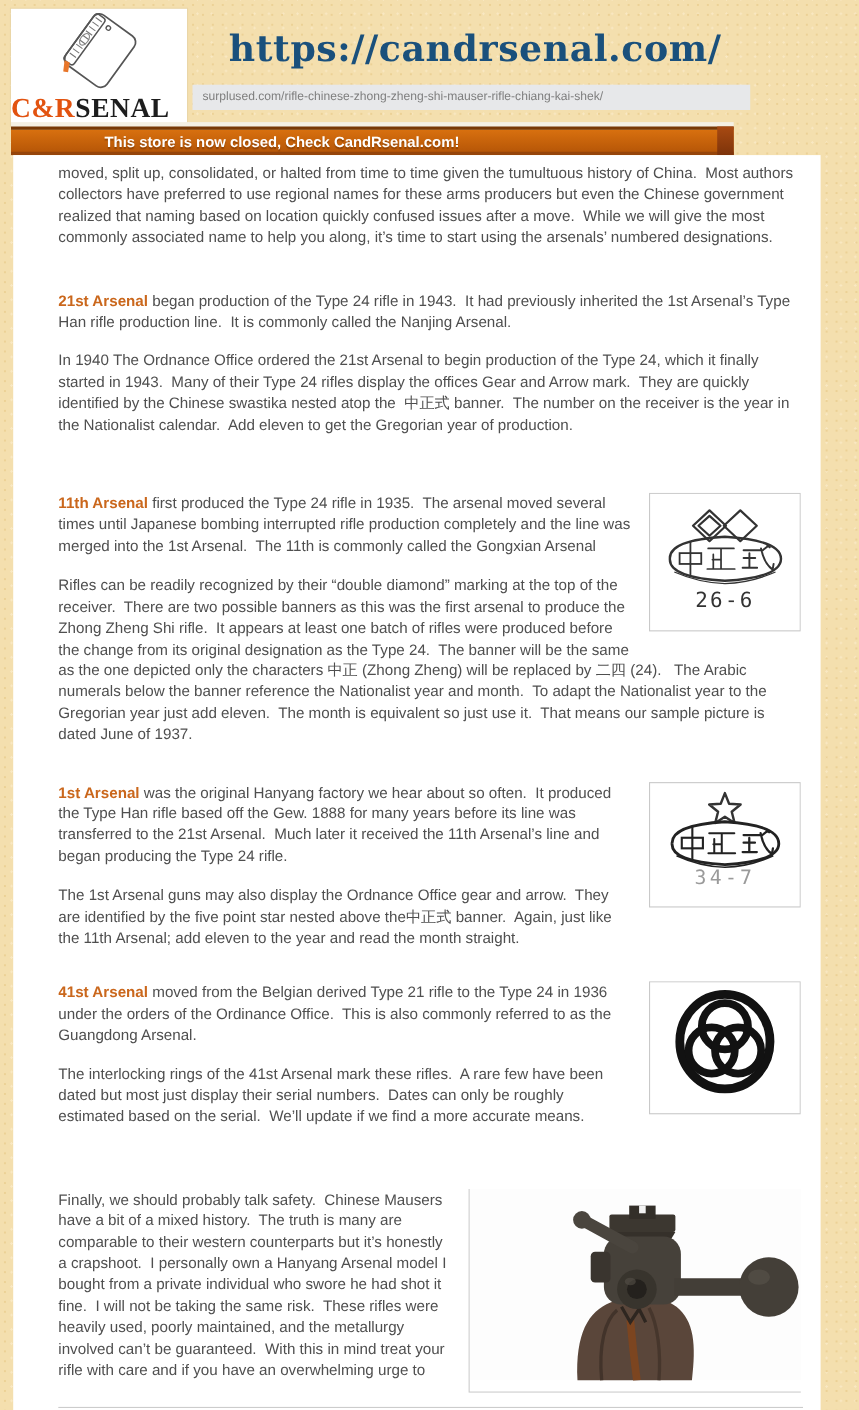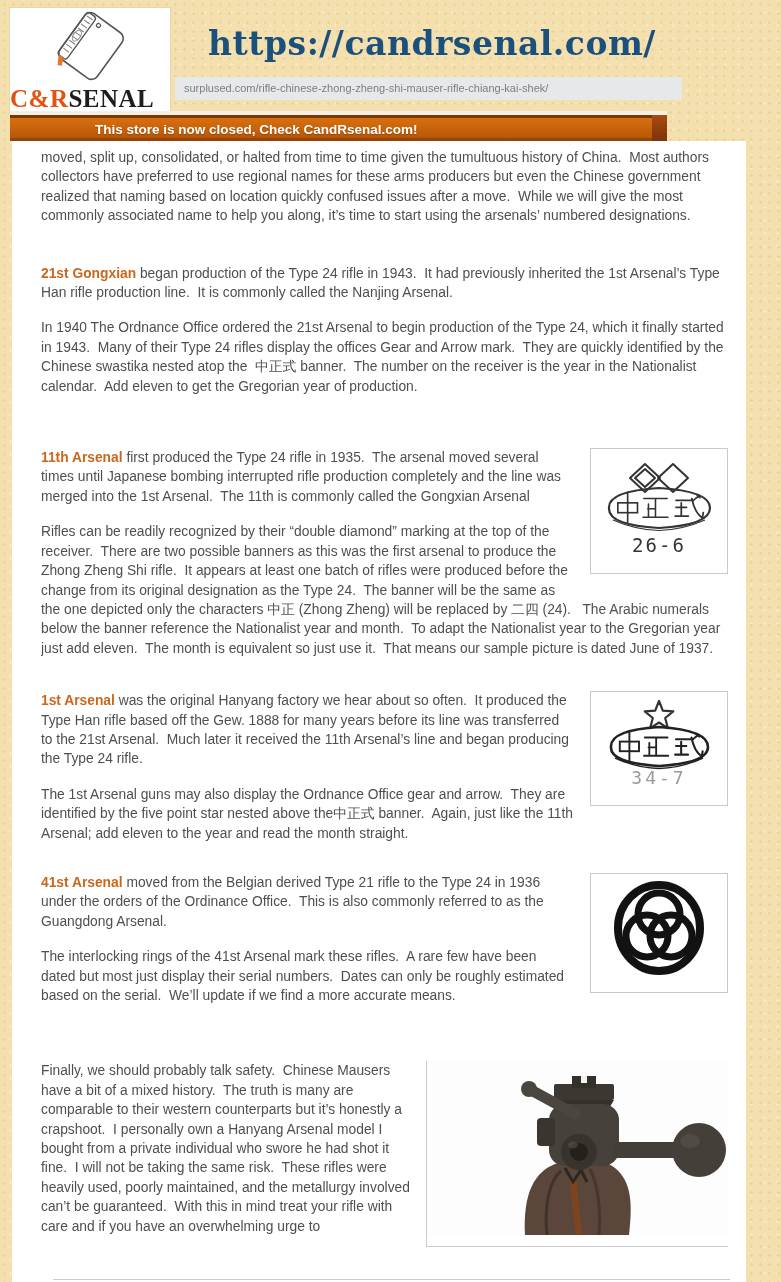--- a/index.html
+++ b/index.html
@@ -53,21 +53,21 @@
   }
   .notice-end-block {
     position:absolute; right:0; top:-3px; width:15px; height:26px;
     background:linear-gradient(#a84a12, #7d330a);
   }
 
   
   .content {
     position:absolute; left:12px; top:141px; width:734px; height:1141px;
     background:#fff; overflow:hidden;
-    padding:7px 18px 0 29px;
+    padding:7px 18px 0 41px;
     color:#4f4f4f; font-size:13.8px; line-height:19.4px;
   }
   p { white-space:pre-wrap; }
   p + p { margin-top:16px; }
   .arsenal-head { color:#ca671c; font-weight:bold; }
   .section { margin-top:52px; overflow:hidden; }
   .section.s1 { margin-top:38px; }
   .section.s3 { margin-top:33px; }
   .section.s4 { margin-top:30px; }
   .section.s5 { margin-top:56px; }
@@ -130,21 +130,21 @@
     <div class="notice-text">This store is now closed, Check CandRsenal.com!</div>
     <div class="notice-end-block"></div>
   </div>
 </div>
 
 <div class="content">
 
   <p>moved, split up, consolidated, or halted from time to time given the tumultuous history of China.  Most authors collectors have preferred to use regional names for these arms producers but even the Chinese government realized that naming based on location quickly confused issues after a move.  While we will give the most commonly associated name to help you along, it’s time to start using the arsenals’ numbered designations.</p>
 
   <div class="section s1">
-    <p><span class="arsenal-head">21st Gongxian</span><span> began production of the Type 24 rifle in 1943.  It had previously inherited the 1st Arsenal’s Type Han rifle production line.  It is commonly called the Nanjing Arsenal.</span></p>
+    <p><span class="arsenal-head">21st Arsenal</span><span> began production of the Type 24 rifle in 1943.  It had previously inherited the 1st Arsenal’s Type Han rifle production line.  It is commonly called the Nanjing Arsenal.</span></p>
     <p>In 1940 The Ordnance Office ordered the 21st Arsenal to begin production of the Type 24, which it finally started in 1943.  Many of their Type 24 rifles display the offices Gear and Arrow mark.  They are quickly identified by the Chinese swastika nested atop the  中正式 banner.  The number on the receiver is the year in the Nationalist calendar.  Add eleven to get the Gregorian year of production.</p>
   </div>
 
   <div class="section s2">
     <div class="mark-box">
       <svg width="122" height="100" viewBox="0 0 122 100">
         <g fill="none" stroke="#333" stroke-width="2" stroke-linejoin="round">
           <path d="M47,8 L62,22 L47,36 L32,22 Z"></path>
           <path d="M75,8 L90,22 L75,36 L60,22 Z"></path>
           <path d="M47,13 L57,22 L47,31 L37,22 Z"></path>

